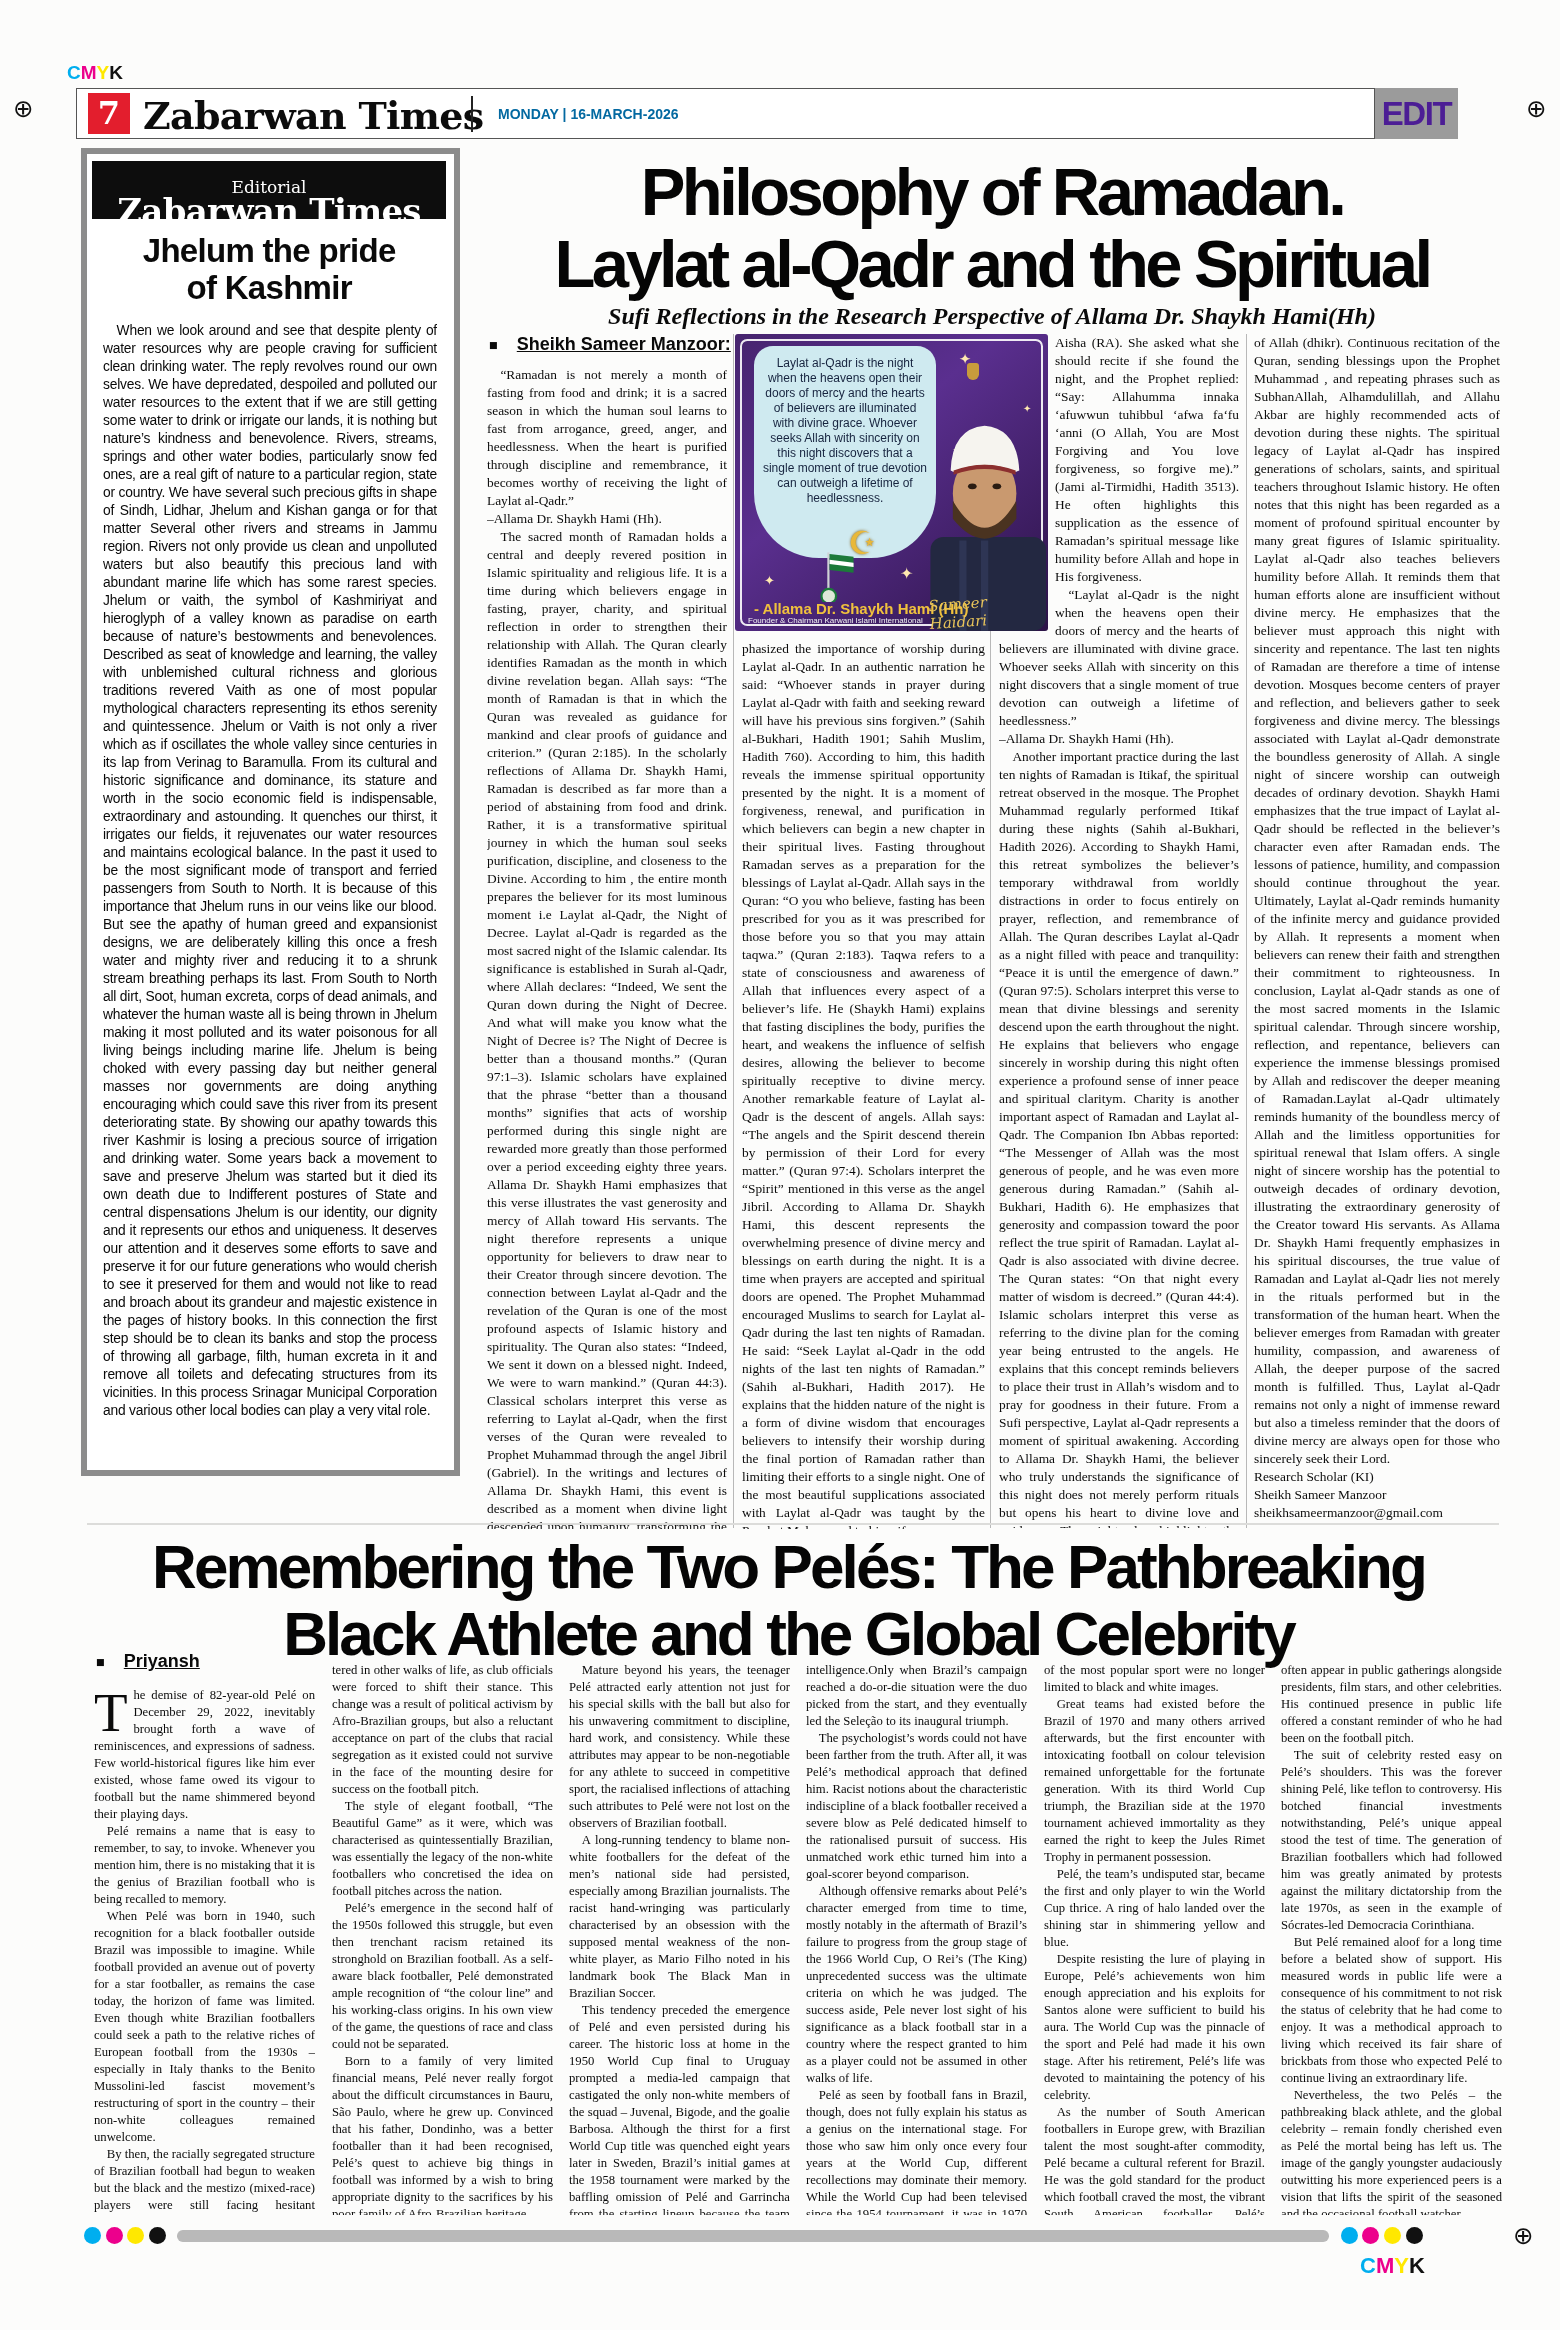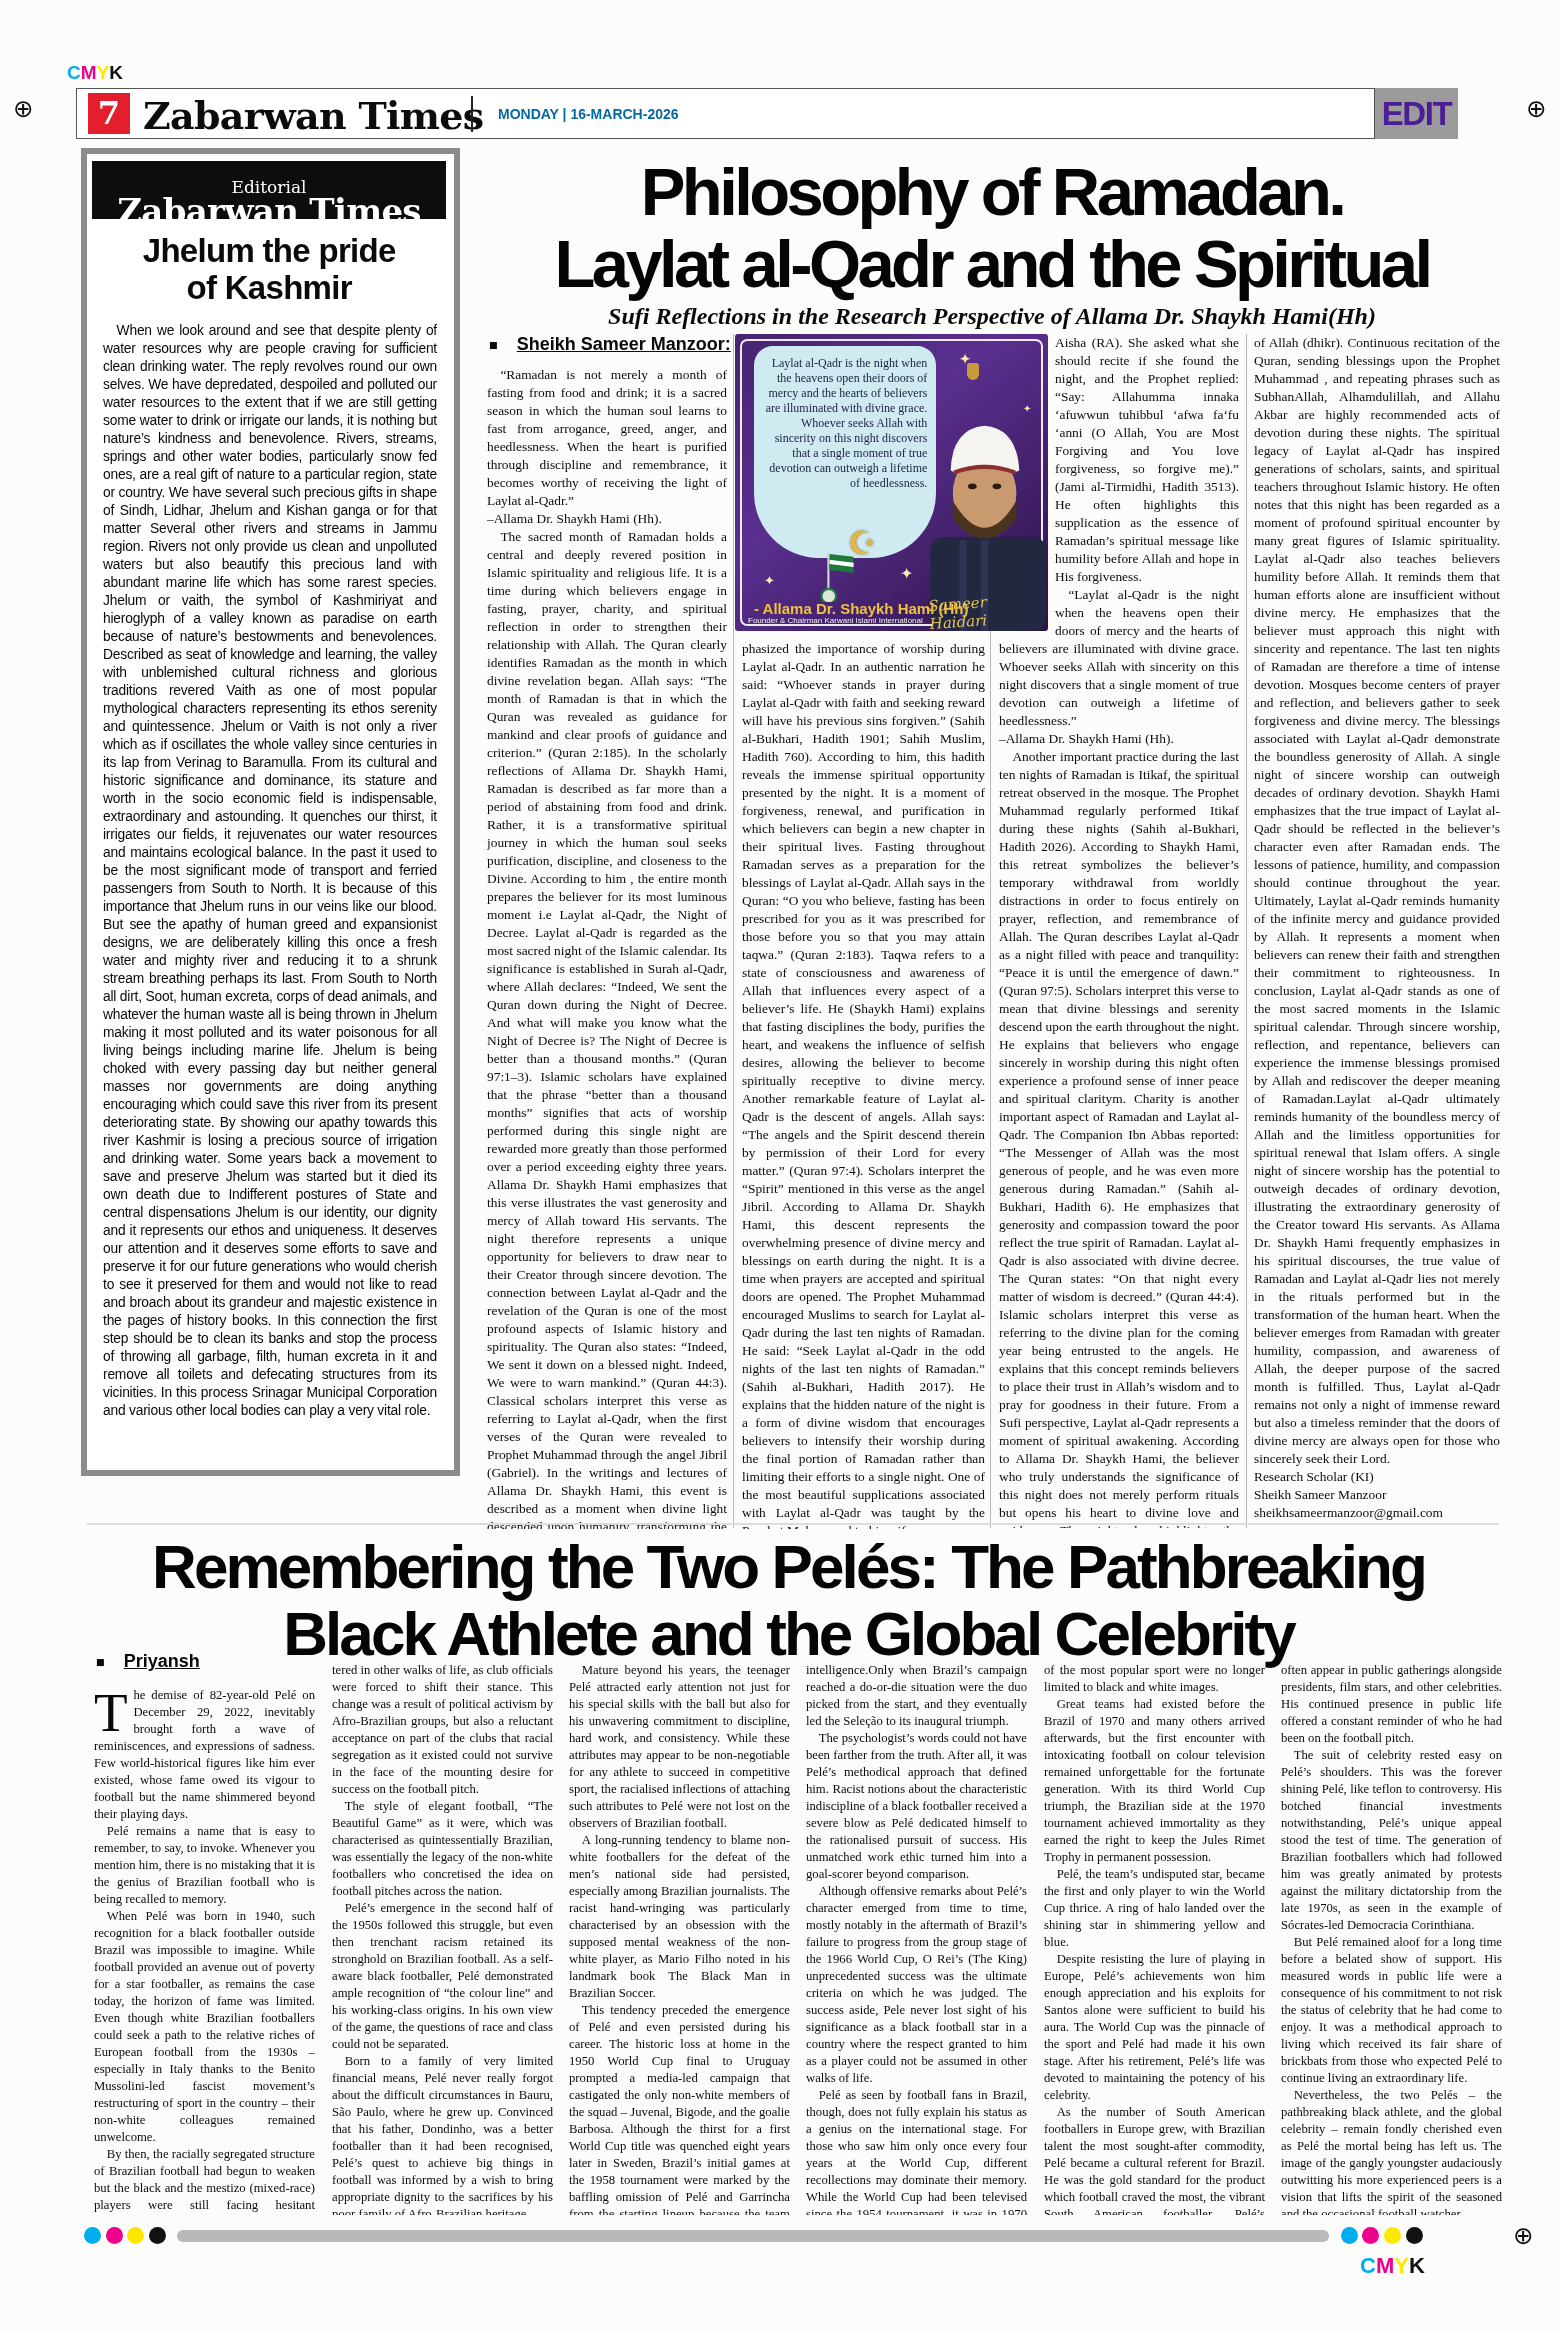--- a/index.html
+++ b/index.html
@@ -28,21 +28,21 @@
   .ll-sub{left:478px;top:303px;width:1028px;text-align:center;font-family:"Liberation Serif",serif;font-style:italic;font-weight:bold;font-size:24px;color:#0a0a0a;}
   .byline{font-weight:bold;font-size:18px;color:#0a0a0a;}
   .byline .sq{font-size:14.5px;margin-right:19px;}
   .byline .nm{text-decoration:underline;}
   .col{overflow:hidden;text-align:justify;font-family:"Liberation Serif",serif;color:#0b0b0b;}
   .ll-col{font-size:13.4px;line-height:18px;}
   .vline{width:0.7px;background:#b8b8b8;}
   
   .promo{left:735px;top:334px;width:313px;height:297px;background:linear-gradient(140deg,#46246e 0%,#5a2f8f 40%,#2c1347 100%);border-radius:2.9px;overflow:hidden;}
   .promo-frame{position:absolute;left:5px;top:5px;right:5px;bottom:5px;border:2.2px solid rgba(255,255,255,.9);border-radius:7.2px;}
-  .bubble{position:absolute;left:19px;top:11.6px;width:182px;height:212px;background:#cfeaf0;border-radius:19px 19px 65px 65px;padding:10px 8.7px 0 8.7px;box-sizing:border-box;text-align:right;font-family:Liberation Serif, serif;font-size:12px;line-height:15px;color:#17243f;}
+  .bubble{position:absolute;left:19px;top:11.6px;width:182px;height:212px;background:#cfeaf0;border-radius:19px 19px 65px 65px;padding:10px 8.7px 0 8.7px;box-sizing:border-box;text-align:center;font-family:Liberation Sans, sans-serif;font-size:12px;line-height:15px;color:#17243f;}
   .crescent{position:absolute;left:113px;top:190px;font-size:32px;color:#e8b83a;font-family:"DejaVu Sans",sans-serif;text-shadow:0 0 2.9px #7a5200;}
   .flag{position:absolute;left:69px;top:217px;}
   .attrib{position:absolute;left:19px;top:266px;color:#f0c13d;font-weight:bold;font-size:15px;font-family:"Liberation Sans",sans-serif;}
   .attrib-sub{position:absolute;left:13px;top:282px;color:#f2f2f2;font-size:8px;font-family:"Liberation Sans",sans-serif;}
   .signature{position:absolute;left:194px;top:259px;color:#e8c45a;font-family:"DejaVu Serif",serif;font-style:italic;font-size:15px;transform:rotate(-4deg);}
   .sparkle{position:absolute;color:#ffe9b0;font-family:"DejaVu Sans",sans-serif;}
   
   .rule{background:#dcdcda;}
   .pl-head{left:101px;top:1533px;width:1375px;text-align:center;font-weight:bold;font-size:62px;line-height:67px;letter-spacing:-2.9px;color:#050505;white-space:nowrap;}
   .pl-col{font-size:12.7px;line-height:17px;}

